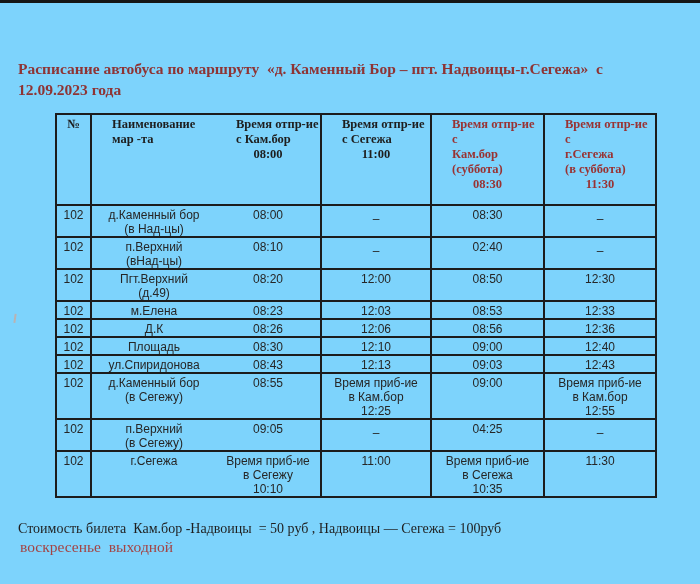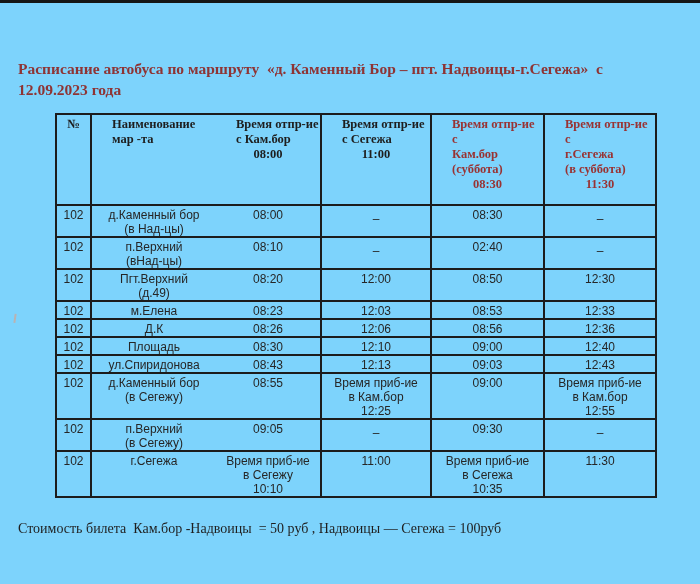--- a/index.html
+++ b/index.html
@@ -219,32 +219,33 @@
           <td>Время приб-ие
 в Кам.бор
 12:55</td>
         </tr>
         <tr>
           <td>102</td>
           <td>п.Верхний
 (в Сегежу)</td>
           <td>09:05</td>
           <td class="dash">–</td>
-          <td>09:30</td>
+          <td>04:25</td>
           <td class="dash">–</td>
         </tr>
         <tr>
           <td>102</td>
           <td>г.Сегежа</td>
           <td>Время приб-ие
 в Сегежу
 10:10</td>
           <td>11:00</td>
           <td>Время приб-ие
 в Сегежа
 10:35</td>
           <td>11:30</td>
         </tr>
       </tbody>
   </table>
 
   <div class="price-note">Стоимость билета  Кам.бор -Надвоицы  = 50 руб , Надвоицы — Сегежа = 100руб</div>
+  <div class="dayoff-note">воскресенье  выходной</div>
 </div>
 
 </body></html>

